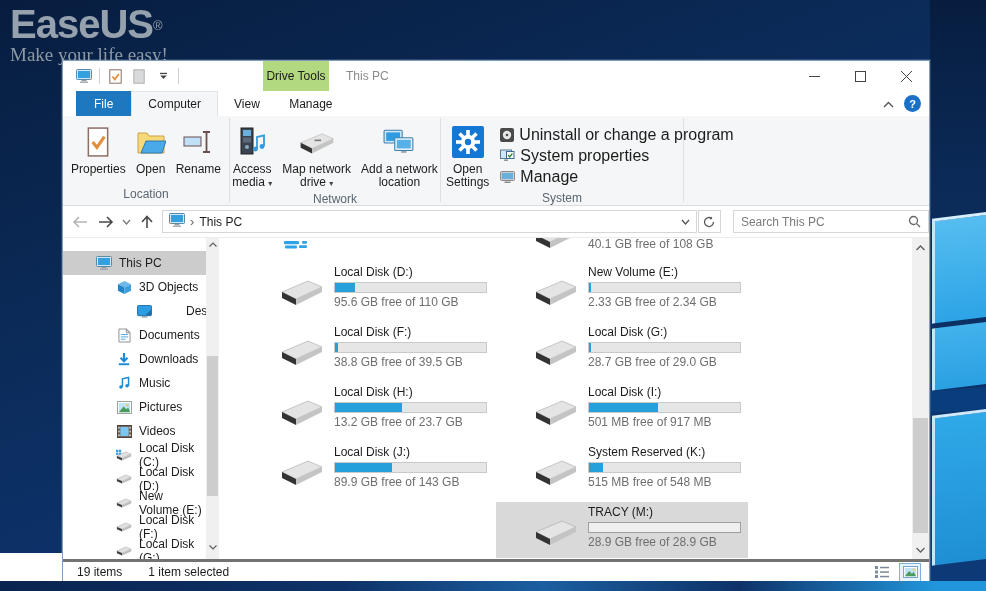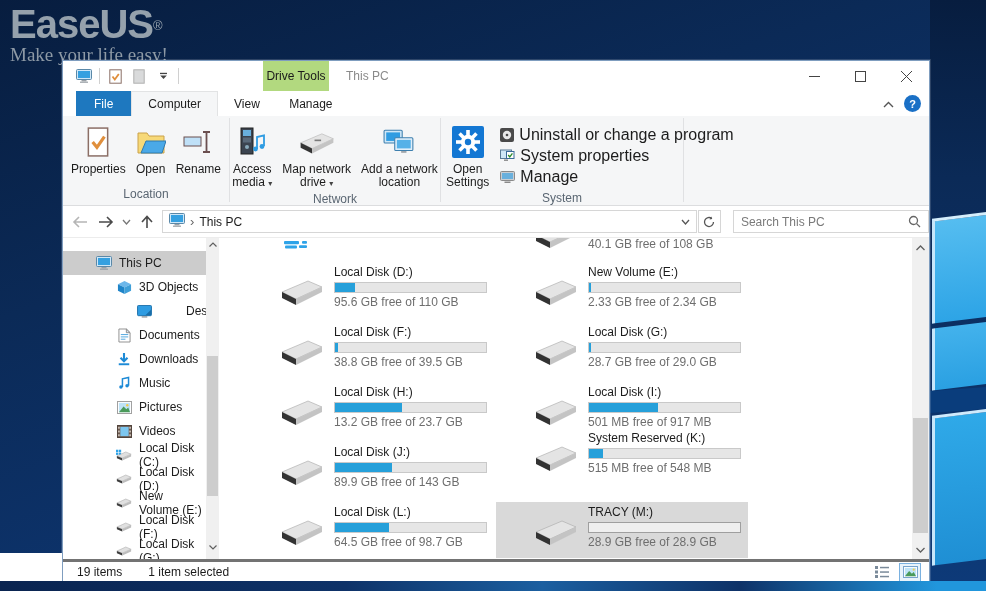--- a/index.html
+++ b/index.html
@@ -677,43 +677,31 @@
                 <polygon points="2,14 28,3 42,9 16,21" fill="#e4e4e4" stroke="#a8a8a8" stroke-width="0.6"></polygon>
                 <polygon points="2,14 16,21 16,27 2,20" fill="#333"></polygon>
                 <polygon points="16,21 42,9 42,14 16,27" fill="#c4c4c4"></polygon>
               </svg></span>
             <div class="tname">Local Disk (J:)</div>
             <div class="track">
               <div class="fill" style="width: 56.61px;"></div>
             </div>
             <div class="tfree">89.9 GB free of 143 GB</div>
           </div>
-          <div class="tile" style="left: 277px; top: 190px;">
+          <div class="tile" style="left: 277px; top: 204px;">
             <span class="dicon"><svg width="44" height="30" viewBox="0 0 44 30">
                 <polygon points="2,14 28,3 42,9 16,21" fill="#e4e4e4" stroke="#a8a8a8" stroke-width="0.6"></polygon>
                 <polygon points="2,14 16,21 16,27 2,20" fill="#333"></polygon>
                 <polygon points="16,21 42,9 42,14 16,27" fill="#c4c4c4"></polygon>
               </svg></span>
             <div class="tname">System Reserved (K:)</div>
             <div class="track">
               <div class="fill" style="width: 13.77px;"></div>
             </div>
             <div class="tfree">515 MB free of 548 MB</div>
-          </div>
-          <div class="tile" style="left: 23px; top: 264px;">
-            <span class="dicon"><svg width="44" height="30" viewBox="0 0 44 30">
-                <polygon points="2,14 28,3 42,9 16,21" fill="#e4e4e4" stroke="#a8a8a8" stroke-width="0.6"></polygon>
-                <polygon points="2,14 16,21 16,27 2,20" fill="#333"></polygon>
-                <polygon points="16,21 42,9 42,14 16,27" fill="#c4c4c4"></polygon>
-              </svg></span>
-            <div class="tname">Local Disk (L:)</div>
-            <div class="track">
-              <div class="fill" style="width: 53.55px;"></div>
-            </div>
-            <div class="tfree">64.5 GB free of 98.7 GB</div>
           </div>
           <div class="tile sel" style="left: 277px; top: 264px;">
             <span class="dicon"><svg width="44" height="30" viewBox="0 0 44 30">
                 <polygon points="2,14 28,3 42,9 16,21" fill="#e4e4e4" stroke="#a8a8a8" stroke-width="0.6"></polygon>
                 <polygon points="2,14 16,21 16,27 2,20" fill="#333"></polygon>
                 <polygon points="16,21 42,9 42,14 16,27" fill="#c4c4c4"></polygon>
               </svg></span>
             <div class="tname">TRACY (M:)</div>
             <div class="track">
               <div class="fill" style="width: 0px;"></div>

